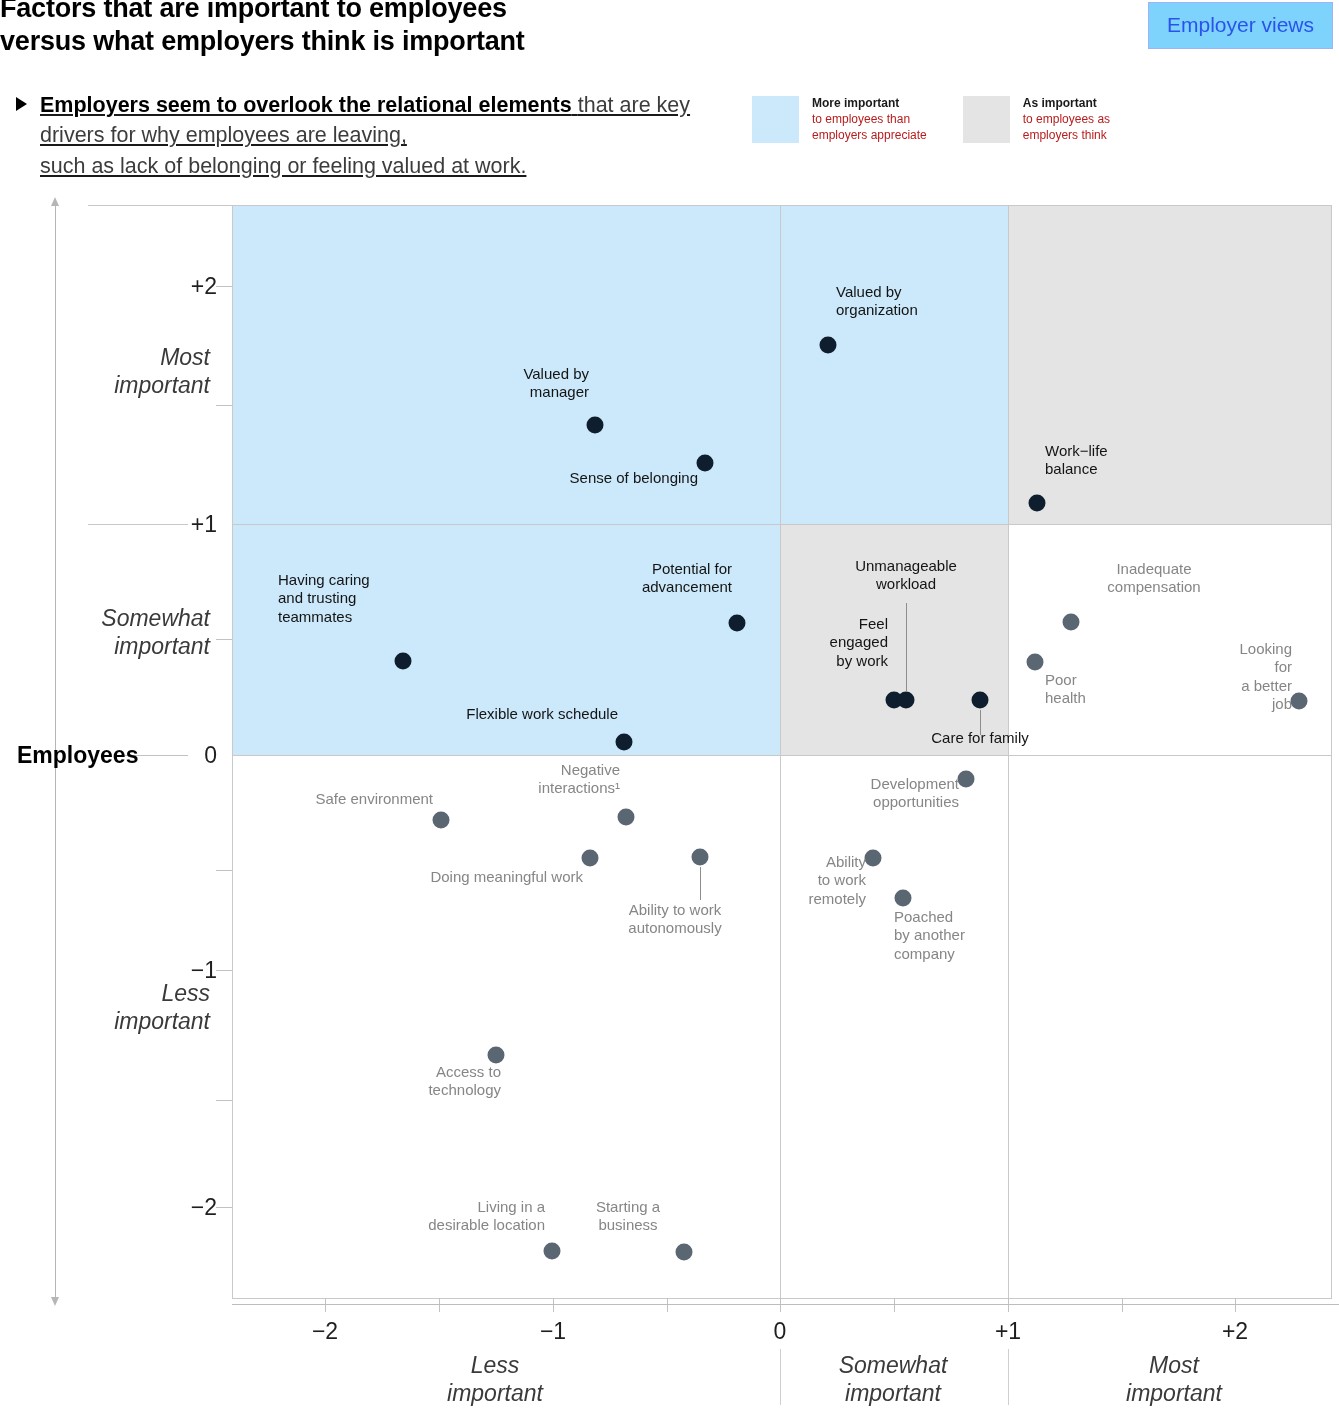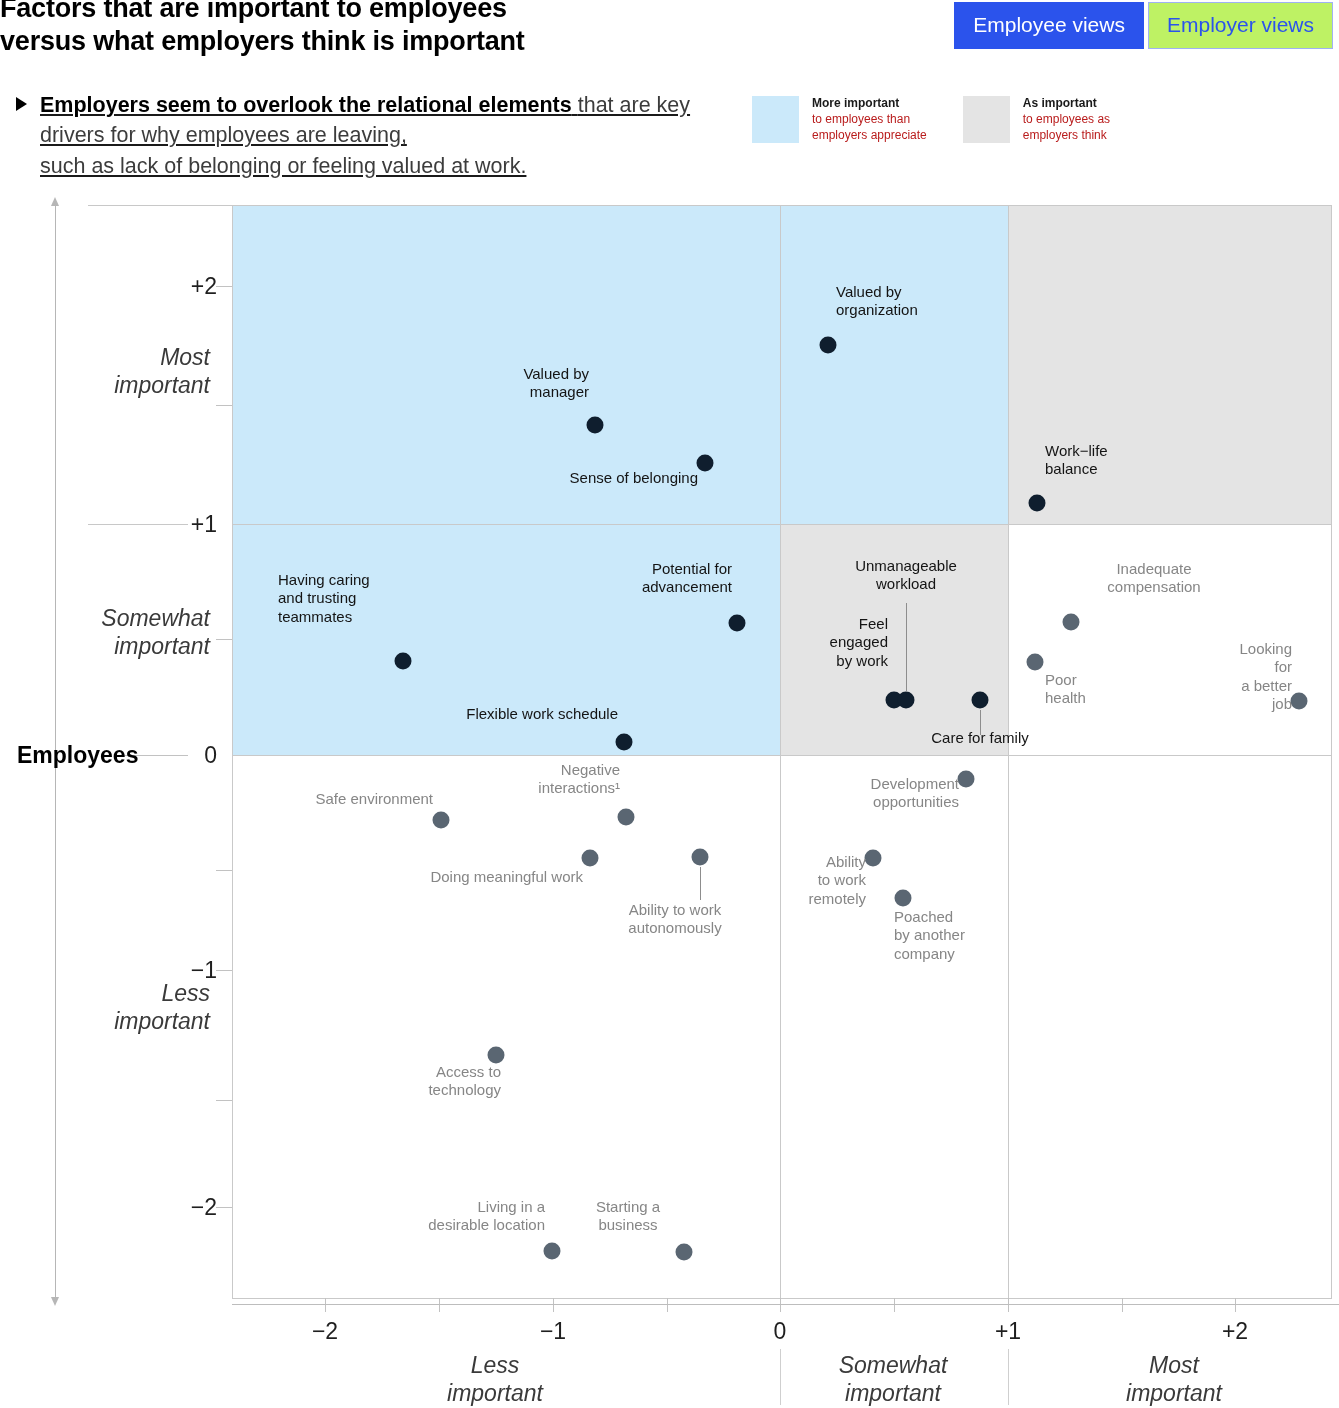--- a/index.html
+++ b/index.html
@@ -37,21 +37,21 @@
     gap: 4px;
   }
   .tab {
     font-size: 21px;
     padding: 11px 18px 13px 18px;
     line-height: 1;
     cursor: pointer;
     white-space: nowrap;
   }
   .tab.active { background: #2b53ec; color: #ffffff; border: 1px solid #2b53ec; }
-  .tab.inactive { background: #bef264; color: #2b53ec; border: 1px solid #9fb2f5; }
+  .tab.inactive { background: #7dd3fc; color: #2b53ec; border: 1px solid #9fb2f5; }
 
   
   #subhead {
     position: absolute;
     left: 16px; top: 90px;
     width: 700px;
     text-decoration: underline;
   }
   #subhead .tri {
     position: absolute;
@@ -214,21 +214,20 @@
 </style>
 </head>
 <body>
 
 <div id="page">
 
   <div id="title">Factors that are important to employees
 versus what employers think is important</div>
 
   <div id="tabs">
-    <div class="tab active">Employee views</div>
     <div class="tab inactive">Employer views</div>
   </div>
 
   <div id="subhead">
     <div class="tri"></div>
     <div class="lines">
       <span class="bold">Employers seem to overlook the relational elements</span>
       <span class="rest">that are key drivers for why employees are leaving,
 such as lack of belonging or feeling valued at work.</span>
     </div>

